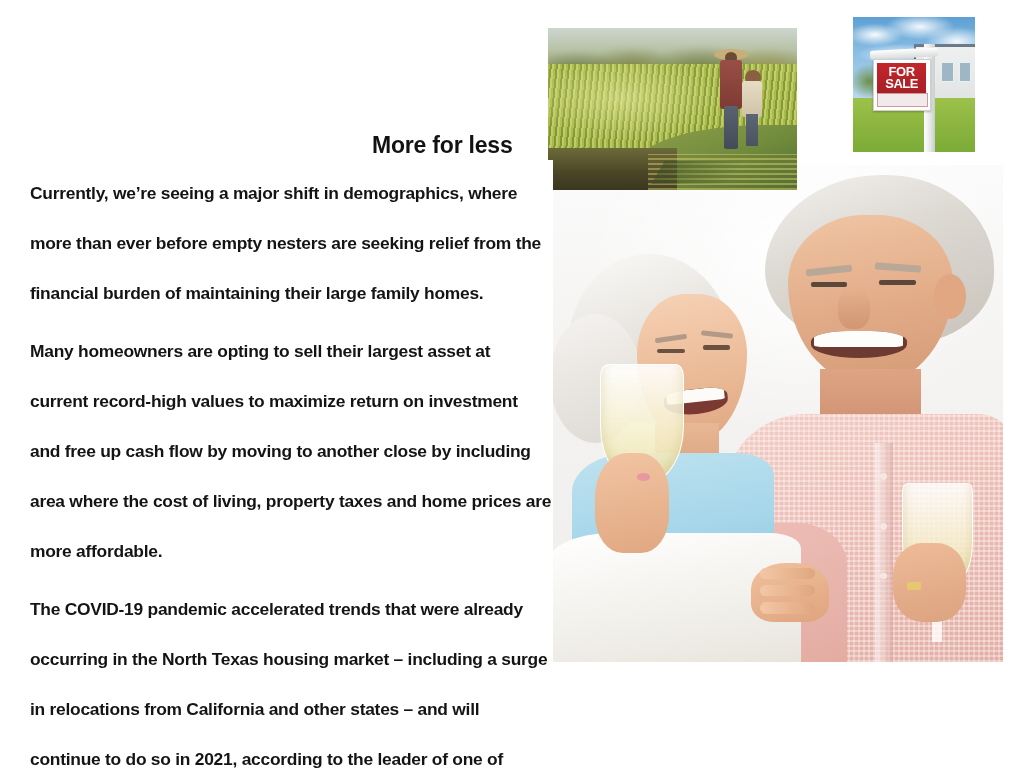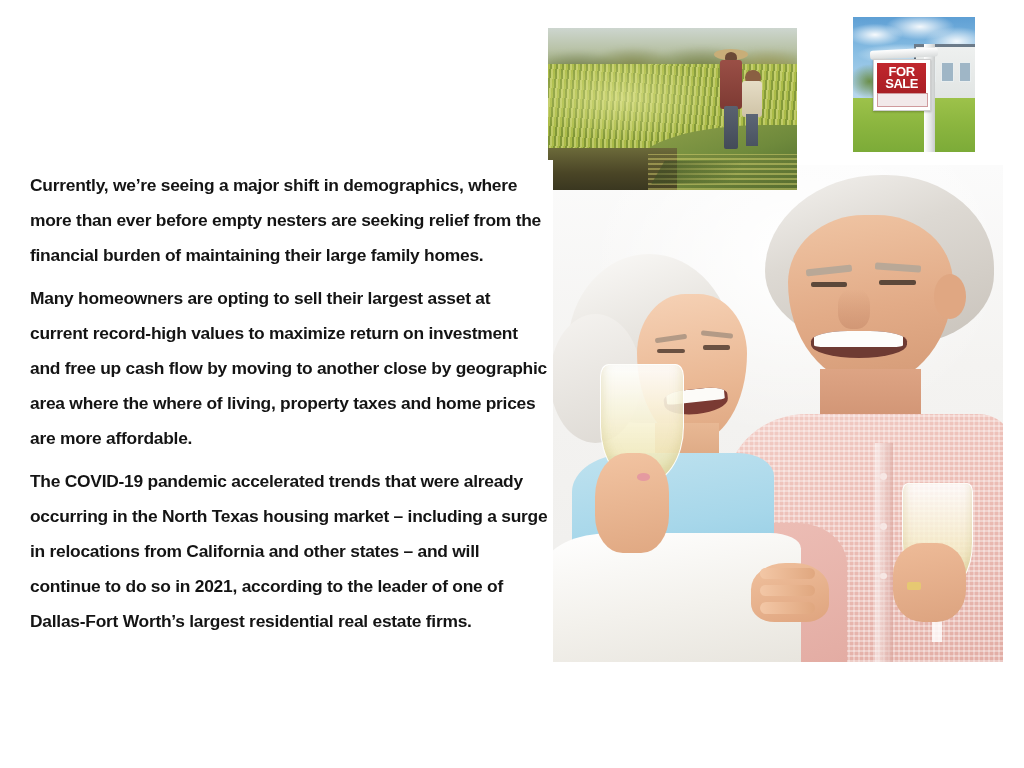--- a/index.html
+++ b/index.html
@@ -49,21 +49,21 @@
   #body-copy {
     position: absolute;
     left: 30px;
     top: 168px;
     width: 522px;
     z-index: 40;
   }
   #body-copy p {
     margin: 0 0 8px 0;
     font-size: 17.4px;
-    line-height: 35px;
+    line-height: 50px;
     font-weight: 700;
     letter-spacing: -0.25px;
     color: #141414;
   }
   #body-copy p:last-child { margin-bottom: 0; }
 
   
   .photo {
     position: absolute;
     overflow: hidden;
@@ -511,20 +511,21 @@
     <div class="w-nail"></div>
     <div class="w-hand2"></div>
     <div class="w-finger" style="left:47%;top:81%;"></div>
     <div class="w-finger" style="left:47%;top:84.5%;"></div>
     <div class="w-finger" style="left:47%;top:88%;"></div>
   </div>
 
   <div id="text-knockout"></div>
 
 
+  <div id="slide-subtitle">More for less</div>
 
   <div id="body-copy">
     <p>Currently, we’re seeing a major shift in demographics, where more than ever before empty nesters are seeking relief from the financial burden of maintaining their large family homes.</p>
-    <p>Many homeowners are opting to sell their largest asset at current record-high values to maximize return on investment and free up cash flow by moving to another close by geographic area where the where of living, property taxes and home prices are more affordable.</p>
+    <p>Many homeowners are opting to sell their largest asset at current record-high values to maximize return on investment and free up cash flow by moving to another close by including area where the cost of living, property taxes and home prices are more affordable.</p>
     <p>The COVID-19 pandemic accelerated trends that were already occurring in the North Texas housing market – including a surge in relocations from California and other states – and will continue to do so in 2021, according to the leader of one of Dallas-Fort Worth’s largest residential real estate firms.</p>
   </div>
 
 </div>
 
 </body></html>

